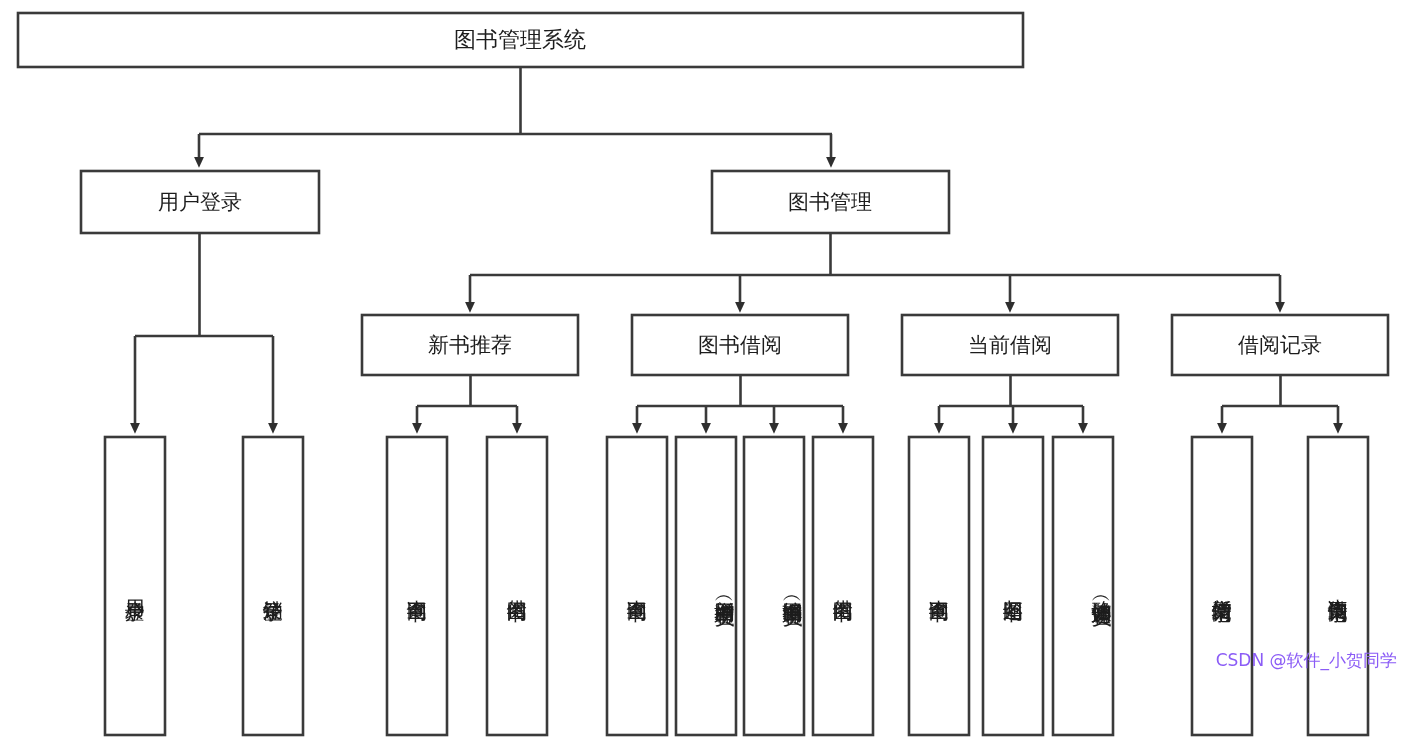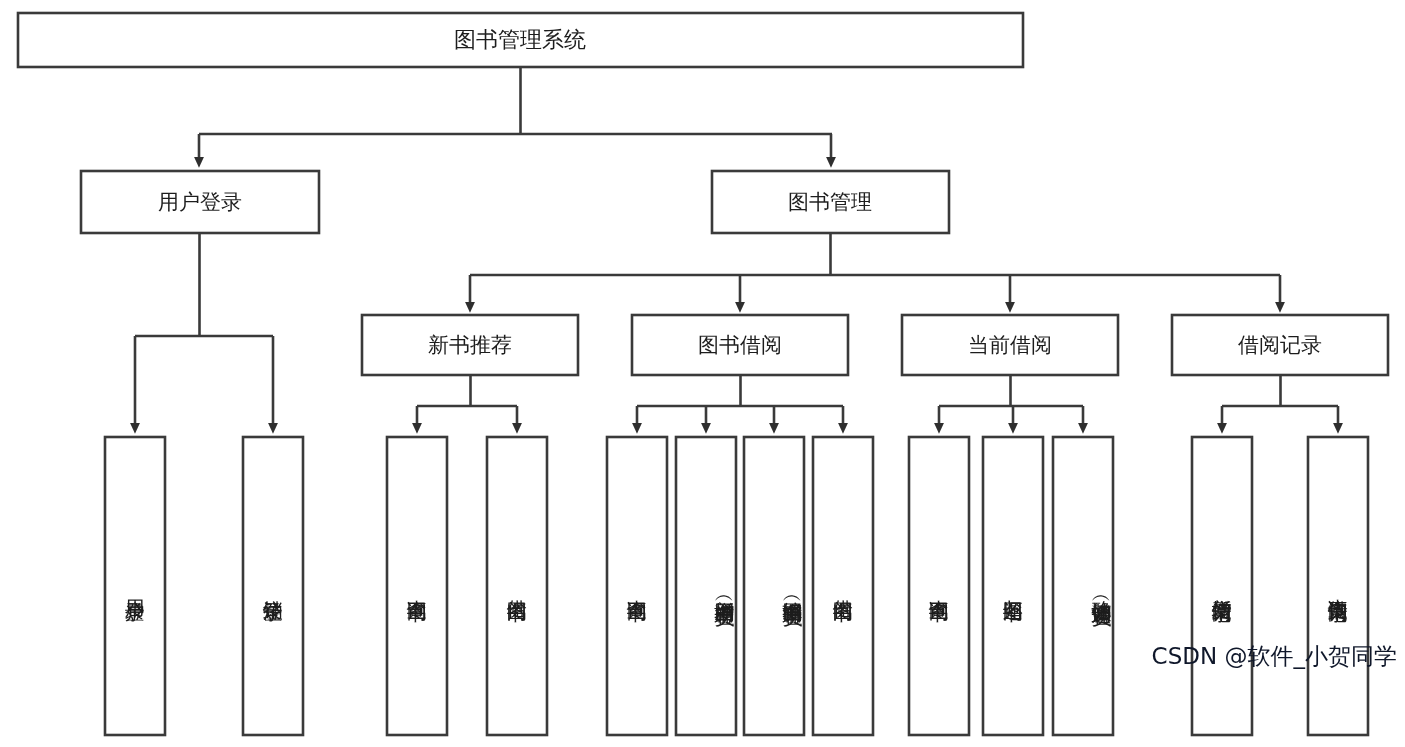--- a/index.html
+++ b/index.html
@@ -66,22 +66,22 @@
     justify-content: center;
     letter-spacing: 1px;
     white-space: nowrap;
     pointer-events: none;
   }
   .watermark {
     position: absolute;
     right: 8px;
     bottom: 6px;
     font-family: "DejaVu Sans", "Liberation Sans", sans-serif;
-    font-size: 23px;
-    color: #0f172a;
+    font-size: 17px;
+    color: #8b5cf6;
     white-space: nowrap;
     user-select: none;
   }
 </style>
 </head>
 <body>
 
 <div id="diagram-root">
 
   <svg id="tree-svg" viewBox="0 0 1405 747">

